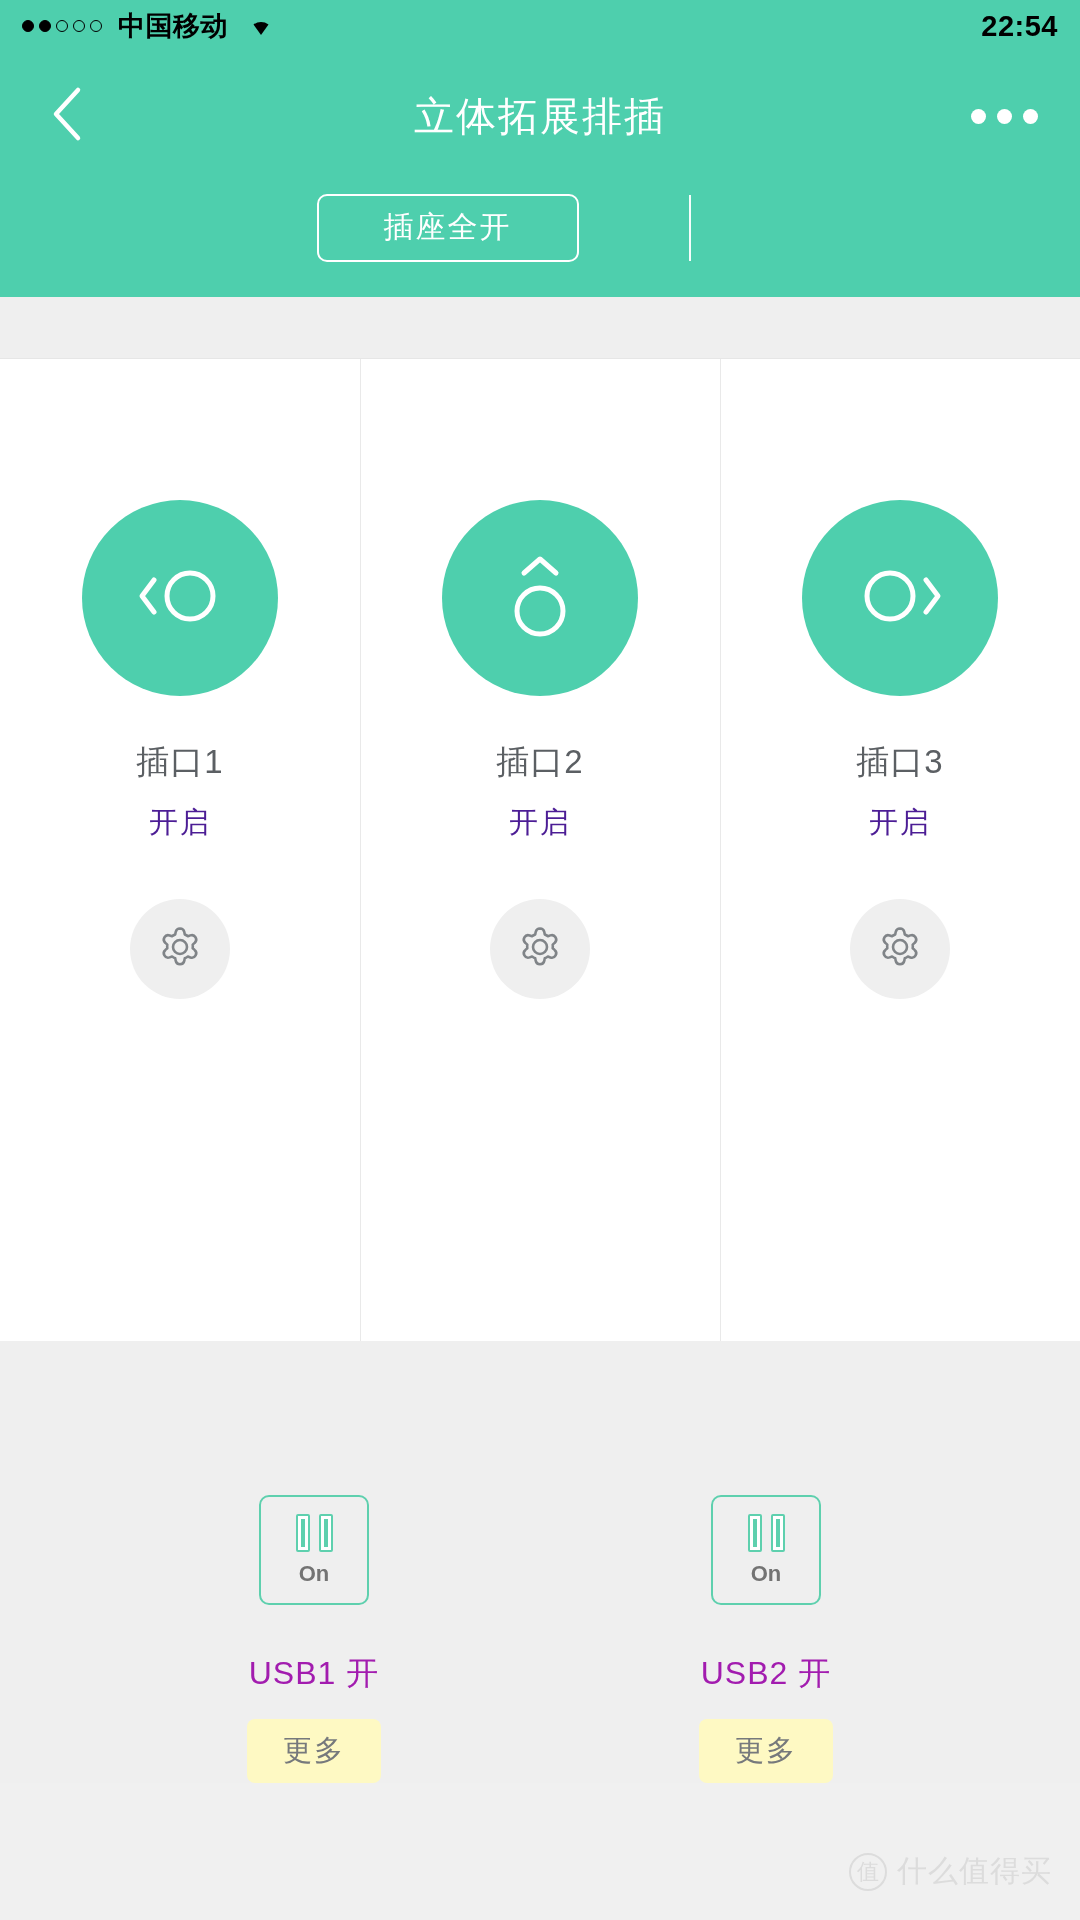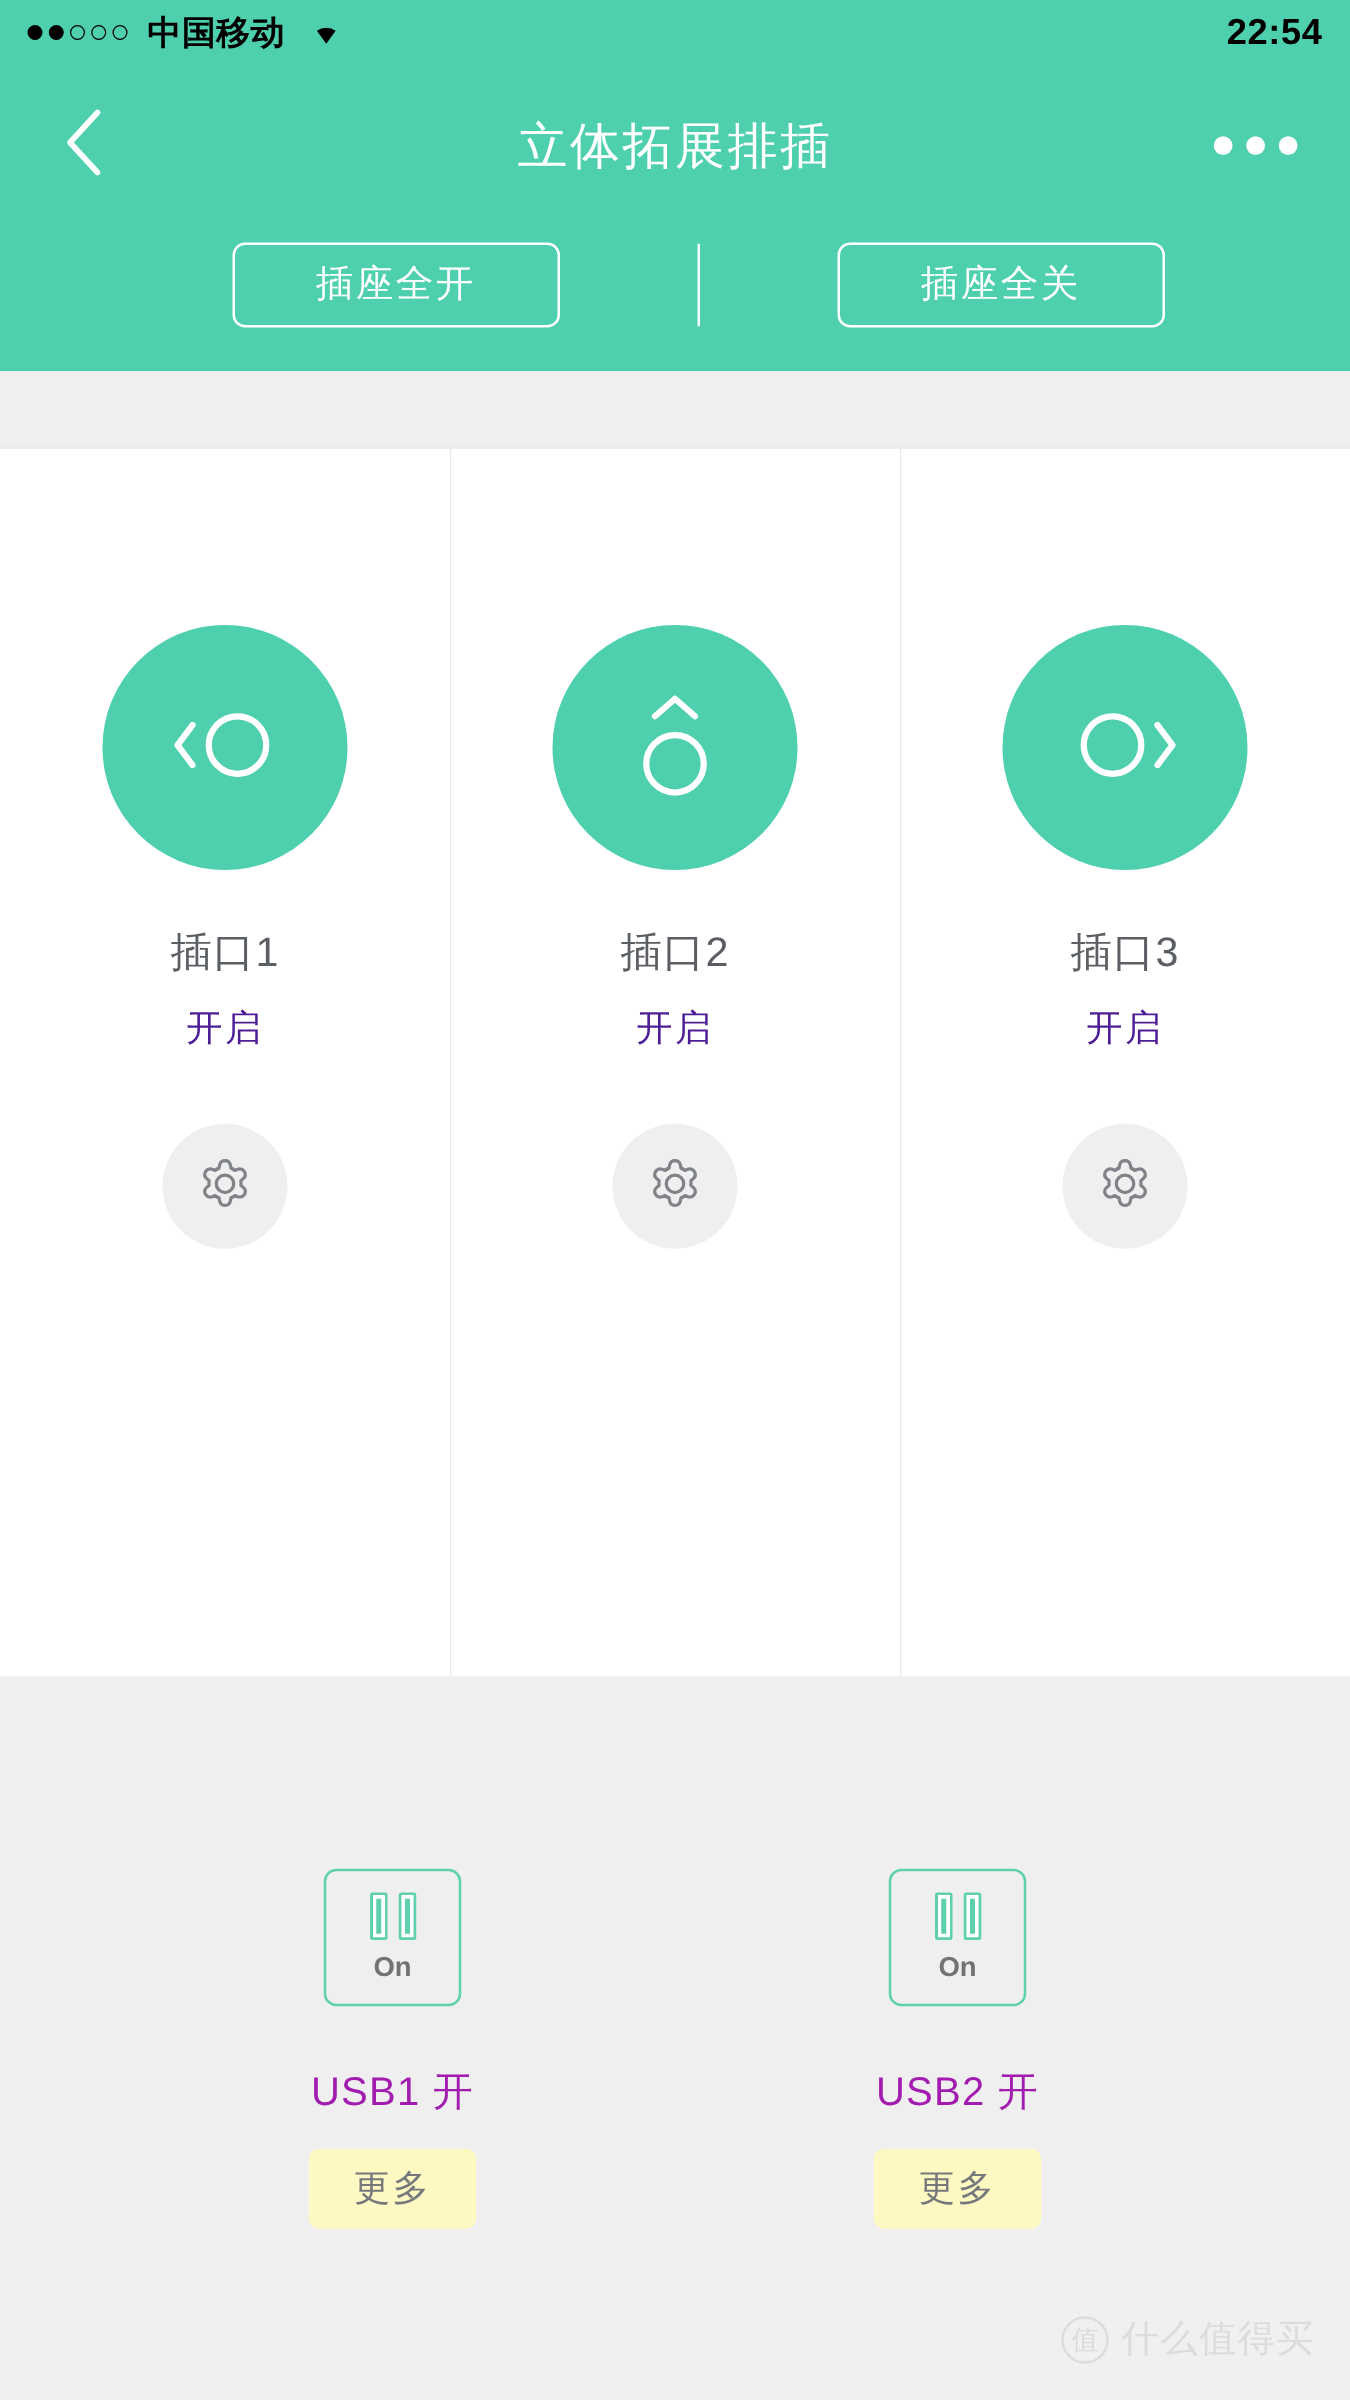--- a/index.html
+++ b/index.html
@@ -177,21 +177,20 @@
       <div class="navtitle">立体拓展排插</div>
       <div class="more-btn">
         <span></span>
         <span></span>
         <span></span>
       </div>
     </div>
     <div class="allrow">
       <div class="all-btn">插座全开</div>
       <div class="all-sep"></div>
-      <div class="all-btn">插座全关</div>
     </div>
   </div>
 
   <div class="gap"></div>
 
   <div class="sockets">
 
     <div class="socket">
       <div class="socket-circle">
         <span>

